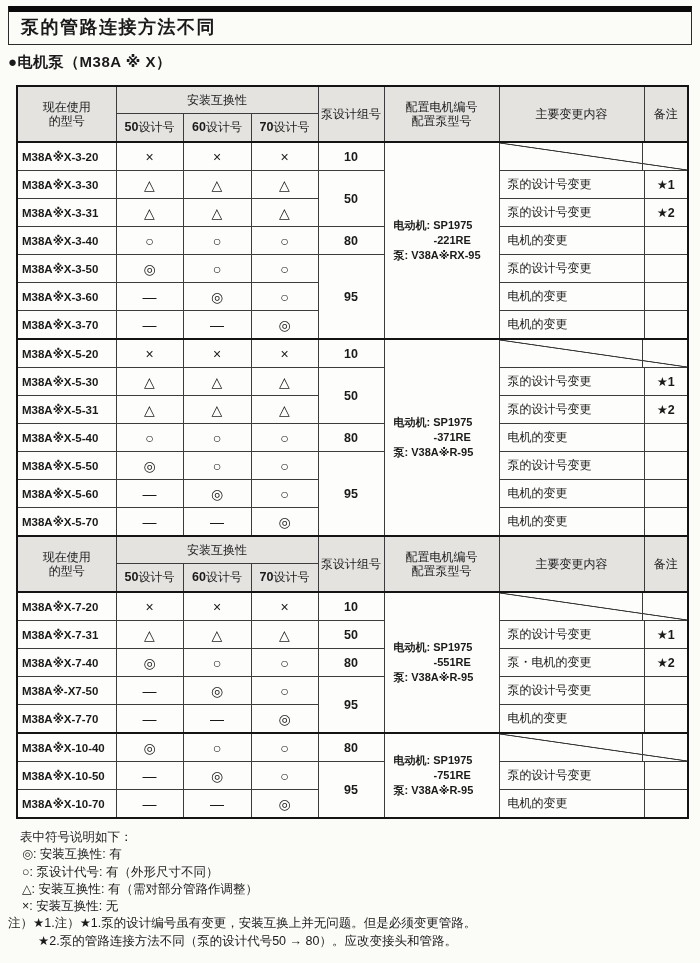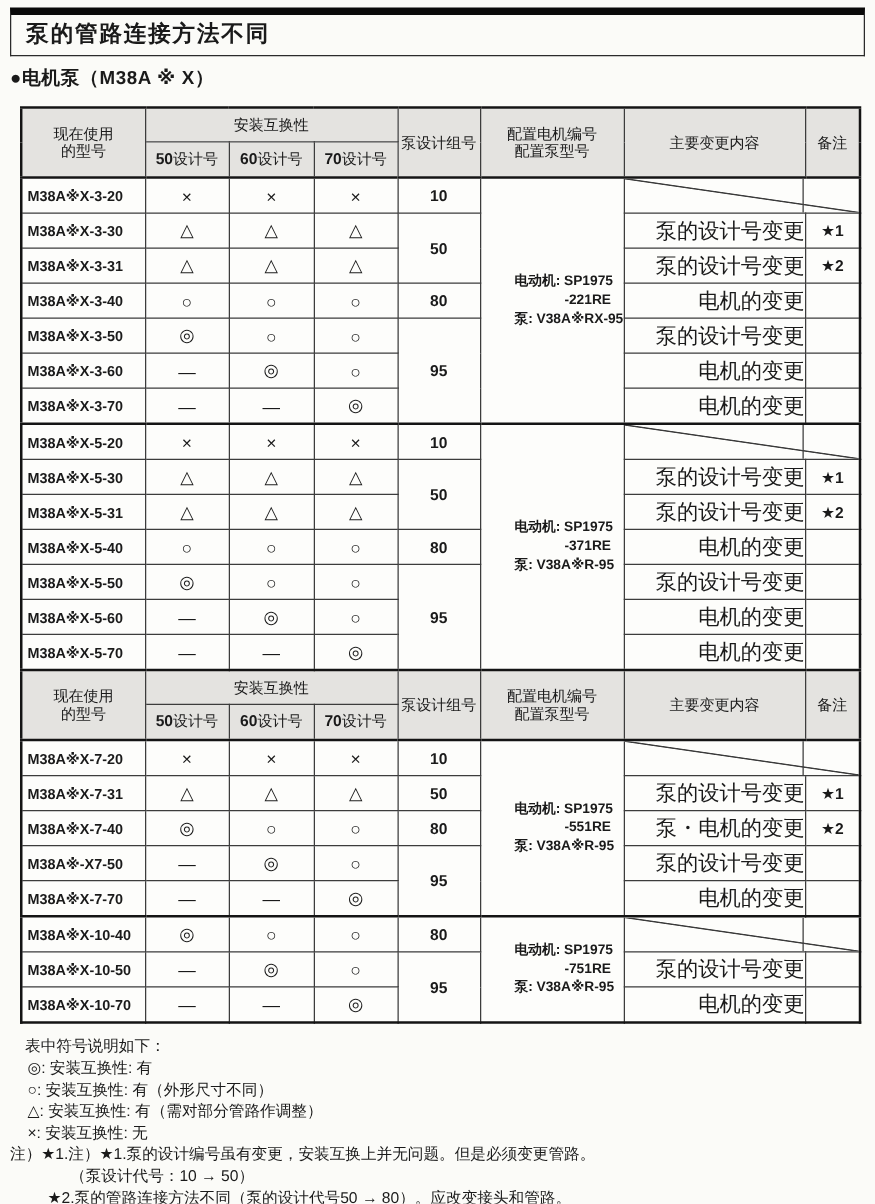--- a/index.html
+++ b/index.html
@@ -36,23 +36,23 @@
   }
   tr.hdr2 th{height:27px;border-bottom:2px solid #141414;}
   th.rs2{border-bottom:2px solid #141414;}
   th.design-th b{font-size:12.5px;}
   tr.sec-top th{border-top:2px solid #141414;}
   tr.grp-top td{border-top:2px solid #141414;}
   td{height:27px;vertical-align:middle;background:#fdfdfb;}
   td.model-cell{font-size:11.5px;font-weight:bold;text-align:left;padding-left:4px;white-space:nowrap;margin-left:16px;}
   td.sym-cell{text-align:center;font-size:14px;}
   td.pump-cell{text-align:center;font-size:12.5px;font-weight:bold;}
-  td.motor-cell{font-size:11px;font-weight:bold;padding-left:27px;line-height:1.35;white-space:nowrap;}
+  td.motor-cell{font-size:11px;font-weight:bold;padding-left:9px;line-height:1.35;white-space:nowrap;}
   td.motor-cell .m1{padding-left:40px;}
-  td.change-cell{font-size:17px;text-align:right;padding-left:8px;}
+  td.change-cell{font-size:12px;text-align:left;padding-left:8px;}
   td.remark-cell{text-align:center;font-size:12.5px;font-weight:bold;}
   td.diag-cell{
     background-image:
       linear-gradient(to top right,
         rgba(0,0,0,0) calc(50% - 0.9px),
         #3c3c3c calc(50% - 0.25px),
         #3c3c3c calc(50% + 0.25px),
         rgba(0,0,0,0) calc(50% + 0.9px)),
       linear-gradient(#3c3c3c,#3c3c3c);
     background-repeat:no-repeat,no-repeat;
@@ -331,22 +331,21 @@
         <td class="sym-cell">◎</td>
         <td class="change-cell">电机的变更</td>
         <td class="remark-cell"></td>
       </tr>
     </tbody>
   </table>
 
 <div class="legend">
   <div class="legend-intro">表中符号说明如下：</div>
   <div class="legend-item">◎: 安装互换性: 有</div>
-  <div class="legend-item">○: 安装互换性: 有（外形尺寸不同）</div>
+  <div class="legend-item">○: 泵设计代号: 有（外形尺寸不同）</div>
   <div class="legend-item">△: 安装互换性: 有（需对部分管路作调整）</div>
   <div class="legend-item">×: 安装互换性: 无</div>
   <div class="notes">
     <div class="note-0">注）★1.注）★1.泵的设计编号虽有变更，安装互换上并无问题。但是必须变更管路。</div>
-    <div class="note-1">（泵设计代号：10 → 50）</div>
     <div class="note-2">★2.泵的管路连接方法不同（泵的设计代号50 → 80）。应改变接头和管路。</div>
 
   </div>
 </div>
 
 </body></html>

